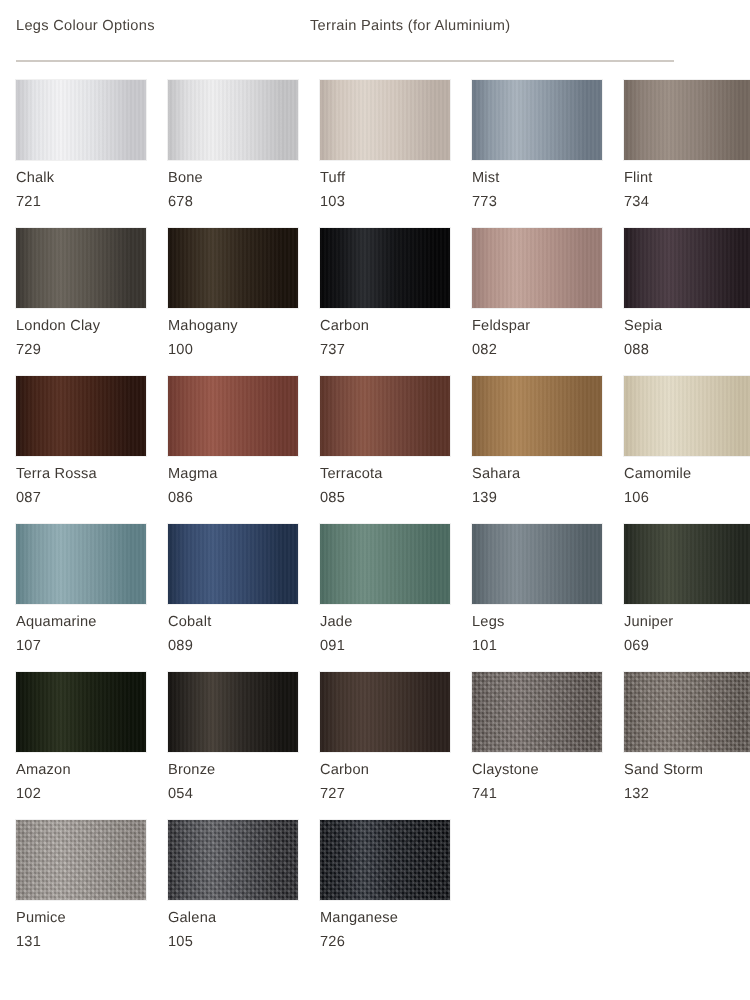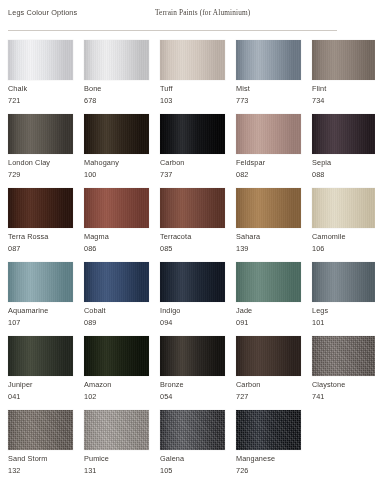--- a/index.html
+++ b/index.html
@@ -30,21 +30,21 @@
   }
   .header-title {
     position: absolute;
     top: 8px;
     font-size: 7.3px;
     letter-spacing: 0.15px;
     color: #4a443e;
     white-space: nowrap;
   }
   .header-title.legs { left: 0px; }
-  .header-title.terrain { left: 147px; font-family: Liberation Serif, serif; }
+  .header-title.terrain { left: 147px; }
   .rule {
     height: 1px;
     background: #cfcac4;
     margin: 0 0 0 0;
   }
 
   
   .grid {
     display: grid;
     grid-template-columns: repeat(5, 65px);
@@ -262,49 +262,41 @@
       <div class="cell">
         <div class="swatch">
           <div class="base" style="background: linear-gradient(90deg, rgb(32, 48, 74) 0%, rgb(52, 72, 106) 14%, rgb(66, 88, 125) 34%, rgb(52, 72, 106) 58%, rgb(32, 48, 74) 88%, rgb(32, 48, 74) 100%);"></div>
           <div class="grain"></div>
         </div>
         <div class="name">Cobalt</div>
         <div class="code">089</div>
       </div>
       <div class="cell">
         <div class="swatch">
-          <div class="base" style="background: linear-gradient(90deg, rgb(17, 23, 34) 0%, rgb(30, 39, 53) 14%, rgb(51, 61, 77) 34%, rgb(30, 39, 53) 58%, rgb(17, 23, 34) 88%, rgb(17, 23, 34) 100%);"></div>
-          <div class="grain"></div>
-        </div>
-        <div class="name">Indigo</div>
-        <div class="code">094</div>
-      </div>
-      <div class="cell">
-        <div class="swatch">
           <div class="base" style="background: linear-gradient(90deg, rgb(76, 107, 97) 0%, rgb(95, 125, 114) 14%, rgb(110, 140, 129) 34%, rgb(95, 125, 114) 58%, rgb(76, 107, 97) 88%, rgb(76, 107, 97) 100%);"></div>
           <div class="grain"></div>
         </div>
         <div class="name">Jade</div>
         <div class="code">091</div>
       </div>
       <div class="cell">
         <div class="swatch">
           <div class="base" style="background: linear-gradient(90deg, rgb(83, 95, 102) 0%, rgb(109, 120, 127) 14%, rgb(129, 140, 147) 34%, rgb(109, 120, 127) 58%, rgb(83, 95, 102) 88%, rgb(83, 95, 102) 100%);"></div>
           <div class="grain"></div>
         </div>
         <div class="name">Legs</div>
         <div class="code">101</div>
       </div>
       <div class="cell">
         <div class="swatch">
           <div class="base" style="background: linear-gradient(90deg, rgb(34, 38, 31) 0%, rgb(53, 58, 47) 14%, rgb(70, 75, 61) 34%, rgb(53, 58, 47) 58%, rgb(34, 38, 31) 88%, rgb(34, 38, 31) 100%);"></div>
           <div class="grain"></div>
         </div>
         <div class="name">Juniper</div>
-        <div class="code">041</div>
+        <div class="code">069</div>
       </div>
       <div class="cell">
         <div class="swatch">
           <div class="base" style="background: linear-gradient(90deg, rgb(13, 18, 9) 0%, rgb(26, 32, 18) 14%, rgb(42, 49, 31) 34%, rgb(26, 32, 18) 58%, rgb(13, 18, 9) 88%, rgb(13, 18, 9) 100%);"></div>
           <div class="grain"></div>
         </div>
         <div class="name">Amazon</div>
         <div class="code">102</div>
       </div>
       <div class="cell">

